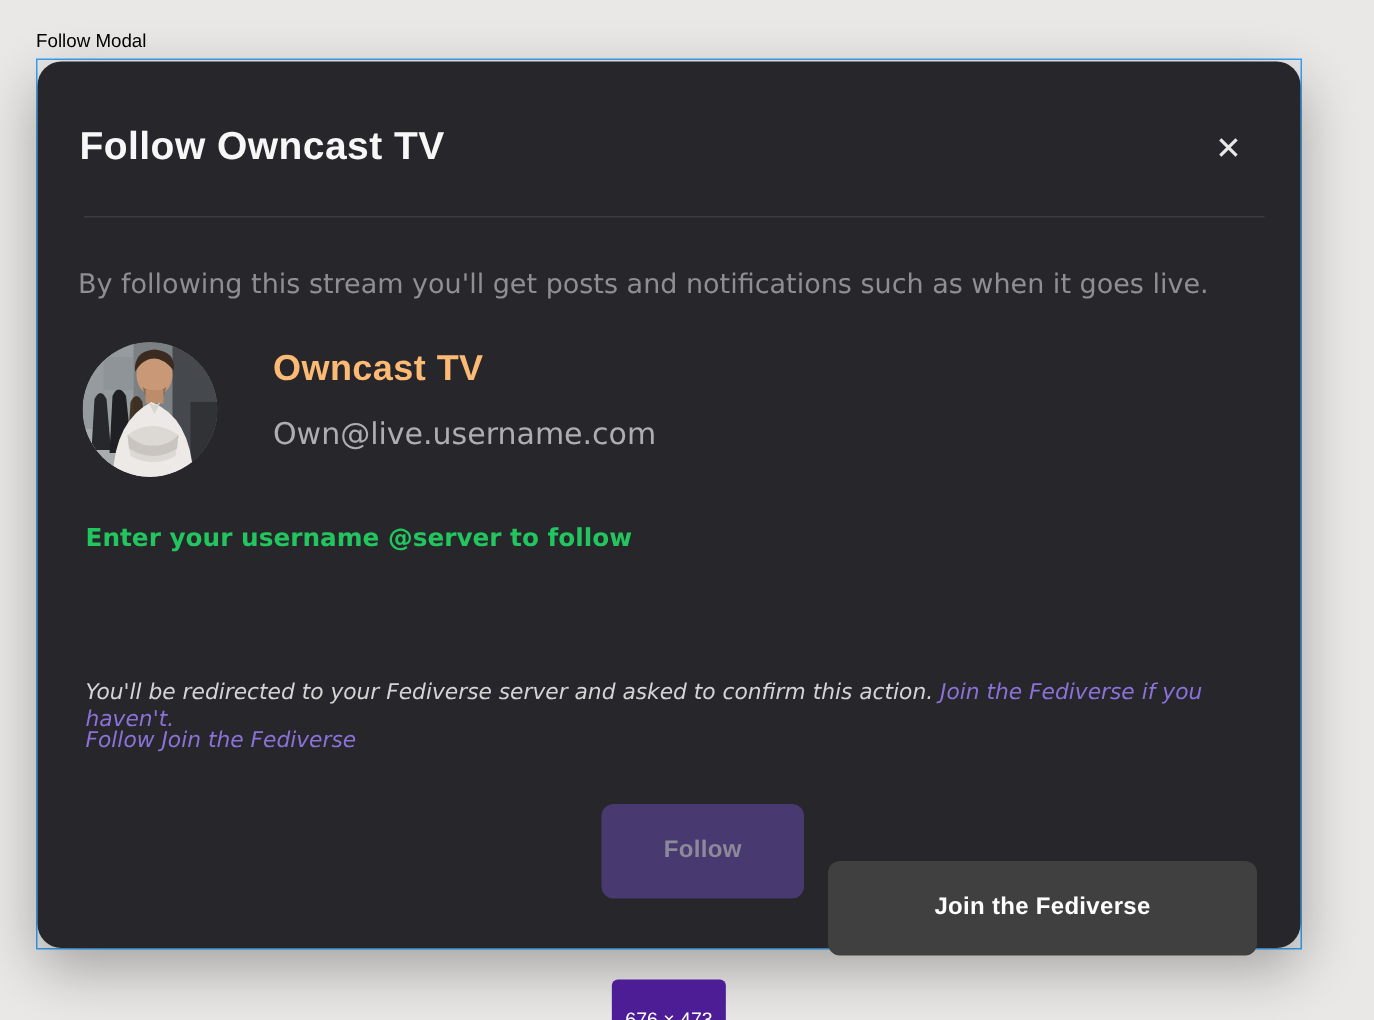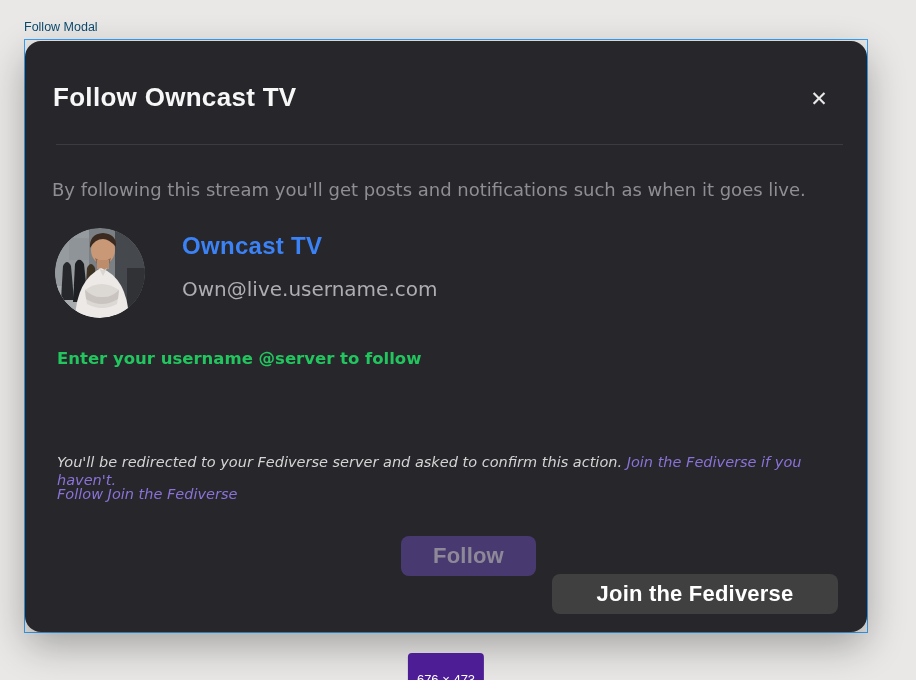--- a/index.html
+++ b/index.html
@@ -8,21 +8,21 @@
     font-family: "DejaVu Sans", "Liberation Sans", sans-serif;
     background: #e9e8e7;
     position: relative;
     overflow: hidden;
   }
   .stage { position: absolute; inset: 0; }
 
   
   .frame-label {
     position: absolute; left: 24px; top: 20px;
-    font-size: 12.5px; color: #0c4a6e;
+    font-size: 12.5px; color: #000000;
     font-family: "Liberation Sans", sans-serif;
   }
   .selection {
     position: absolute; left: 24px; top: 39px;
     width: 844px; height: 594px;
     border: 1.5px solid #35a2f8;
   }
   .size-badge {
     position: absolute; top: 653px; left: 446px;
     transform: translateX(-50%);
@@ -67,21 +67,21 @@
   .account {
     position: absolute; left: 30px; top: 187px;
     display: flex; align-items: flex-start;
   }
   .avatar {
     width: 90px; height: 90px; border-radius: 50%;
     overflow: hidden; flex: 0 0 auto;
   }
   .account-info { margin-left: 37px; padding-top: 4px; }
   .account-name {
-    font-size: 24px; font-weight: 700; color: #3b82f6;
+    font-size: 24px; font-weight: 700; color: #fdba74;
     font-family: "Liberation Sans", sans-serif;
     letter-spacing: 0.3px;
   }
   .account-address {
     margin-top: 17px;
     font-size: 20px; color: #aeaeb2;
   }
   .input-label {
     position: absolute; left: 32px; top: 308px;
     font-size: 16.5px; font-weight: 700; color: #22c55e;
@@ -111,22 +111,22 @@
   .helper-line2 {
     position: absolute; left: 32px; top: 445px;
     font-size: 14.5px; font-style: italic; color: #8b72d8;
     cursor: pointer;
   }
   .button-row {
     position: absolute; right: 29px; top: 495px;
     display: flex; gap: 16px;
   }
   .btn {
-    height: 40px; border: none; border-radius: 8px;
-    font-size: 22px; font-weight: 700;
+    height: 63px; border: none; border-radius: 8px;
+    font-size: 16px; font-weight: 700;
     font-family: "Liberation Sans", sans-serif;
     cursor: pointer; letter-spacing: 0.2px;
   }
   .btn-follow {
     width: 135px;
     background: #483a71; color: #8e8999;
   }
   .btn-join {
     width: 286px;
     background: #404040; color: #ffffff; margin-top: 38px;

